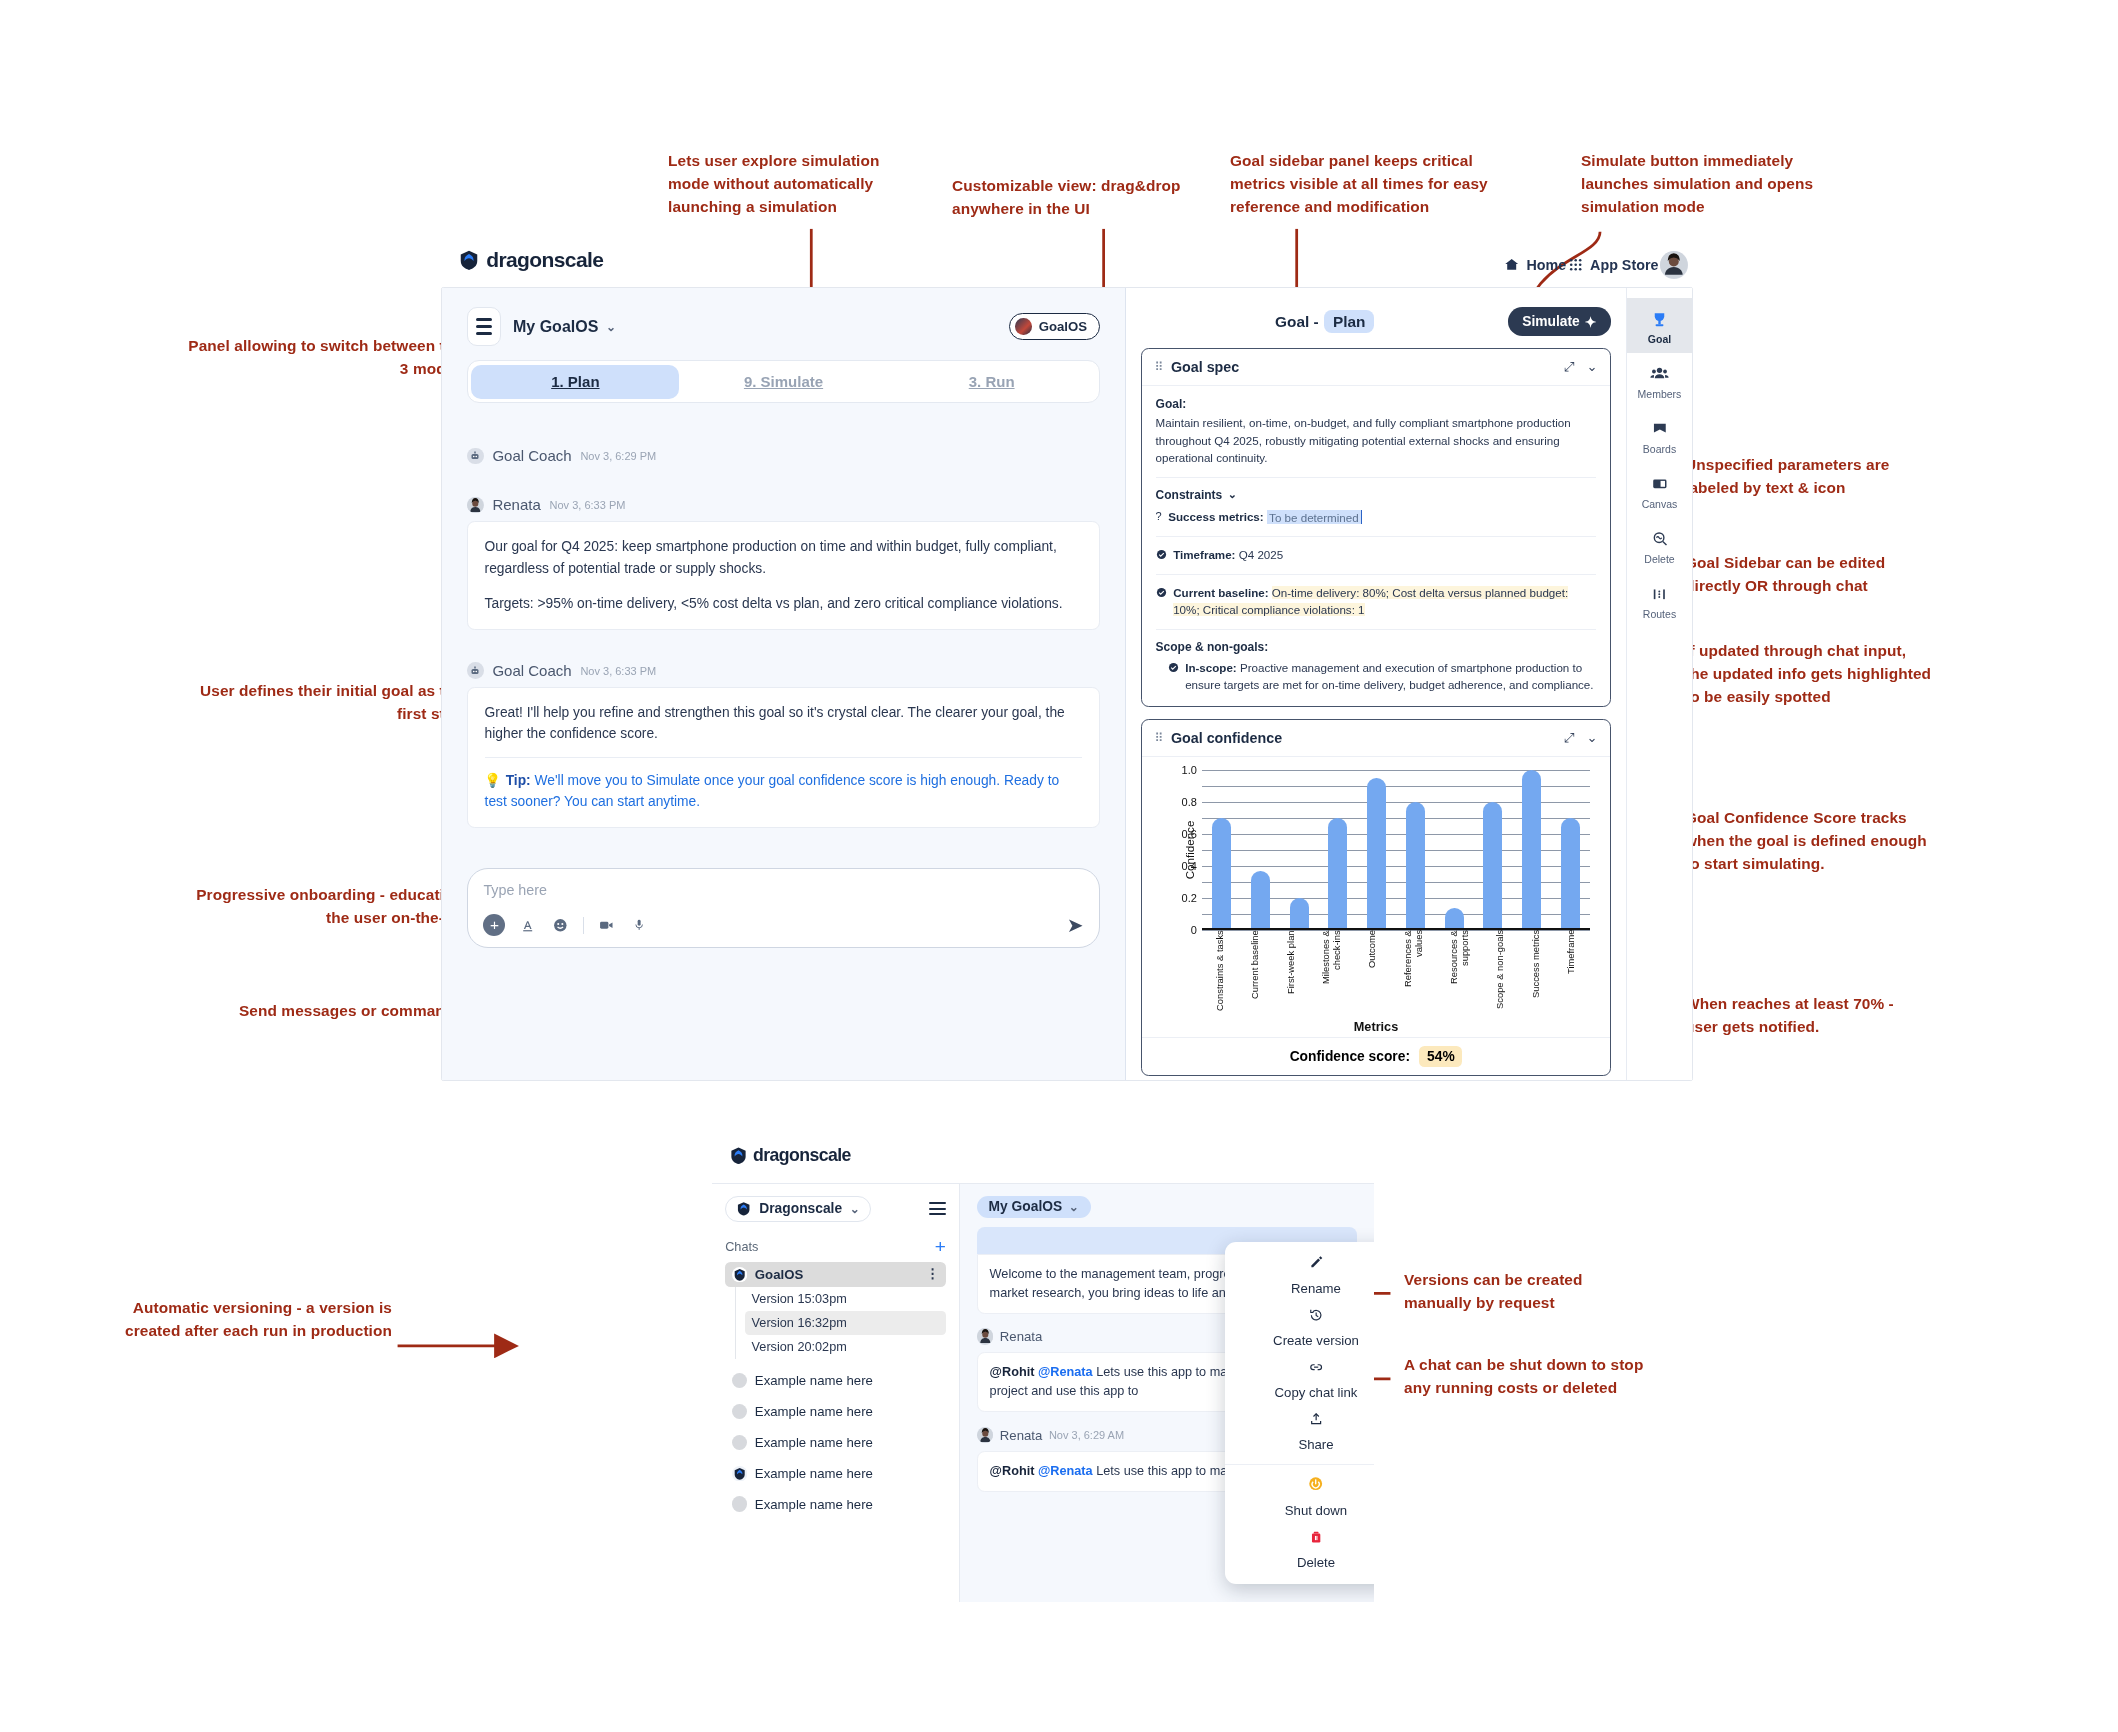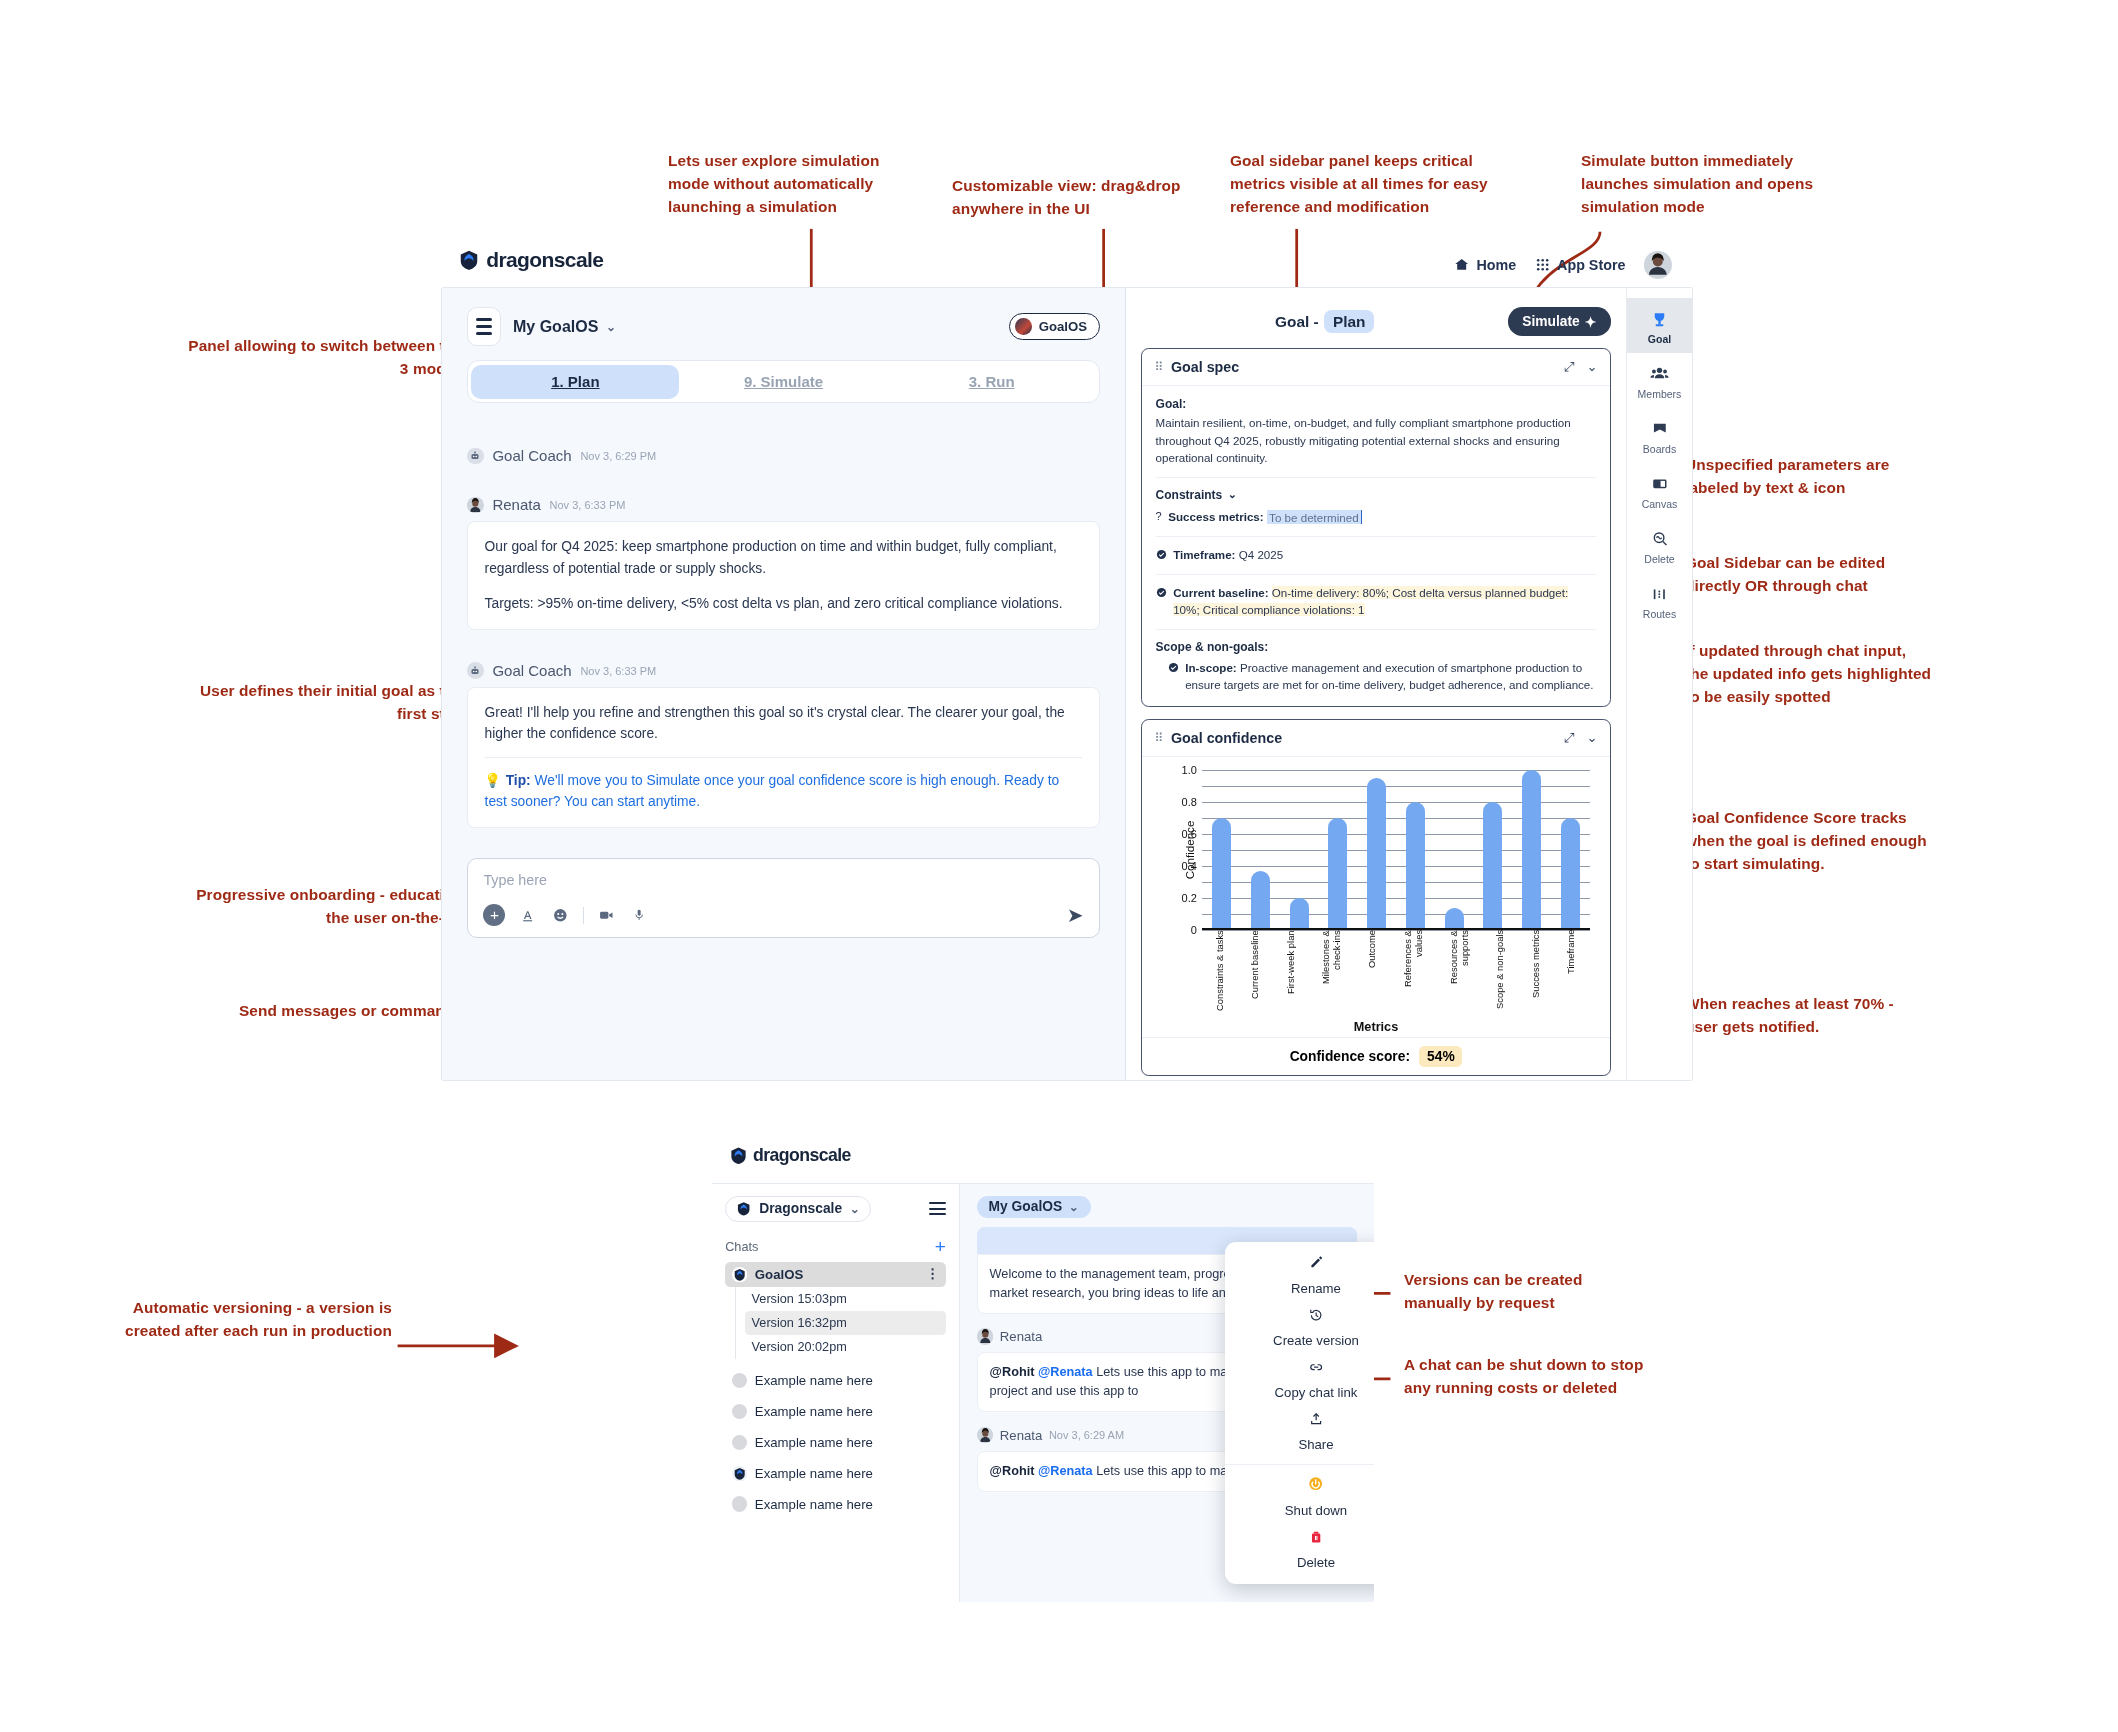--- a/index.html
+++ b/index.html
@@ -10,21 +10,21 @@
   .ann.r { text-align:right; }
 
   svg.lines { position:absolute; left:0; top:0; width:2119px; height:1732px; pointer-events:none; }
 
   
   #top-app { position:absolute; left:441px; top:237px; width:1252px; height:844px; }
   .brand { position:absolute; left:16.6px; top:11px; display:flex; align-items:center; gap:6.6px; }
   .brand-logo { width:22px; height:22px; }
   .brand-name { font-size:21px; font-weight:700; color:#17243a; letter-spacing:-0.6px; }
 
-  .topnav { position:absolute; right:21px; top:14.3px; display:flex; align-items:center; gap:19px; }
+  .topnav { position:absolute; right:5px; top:14.3px; display:flex; align-items:center; gap:2px; }
   .topnav-item { display:flex; align-items:center; gap:6.6px; font-size:14.3px; font-weight:700; color:#243452; cursor:pointer; }
   .avatar-top { width:27.6px; height:27.6px; border-radius:50%; overflow:hidden; background:#d8dde6; }
 
   .app-body { position:absolute; left:0; top:50px; width:1252px; height:794px; background:#ffffff; border:0.6px solid #e3e7ee; border-radius:2.2px; display:flex; }
 
   
   .chat-col { width:684px; background:#f5f8fd; border-right:0.6px solid #dde4ef; position:relative; padding:0 25px; }
   .chat-head { display:flex; align-items:center; gap:12px; padding-top:19px; }
   .burger { width:34px; height:39px; border:0.6px solid #e2e7ef; border-radius:10px; background:#fff; display:flex; flex-direction:column; justify-content:center; align-items:center; gap:3.9px; cursor:pointer; }
   .burger i { display:block; width:15.4px; height:2.8px; background:#1c2b43; border-radius:1.7px; }
@@ -41,21 +41,21 @@
   .msg-head { display:flex; align-items:center; gap:8.8px; margin-bottom:7.7px; }
   .mini-av { width:16.6px; height:16.6px; border-radius:50%; background:#d9dee7; display:flex; align-items:center; justify-content:center; font-size:10px; overflow:hidden; }
   .msg-name { font-size:15px; color:#4a576e; }
   .msg-time { font-size:11px; color:#9aa4b4; }
   .bubble { background:#fff; border:0.6px solid #e8ecf3; border-radius:7.7px; padding:14.3px 16.6px; font-size:13.8px; line-height:1.55; color:#2a3750; }
   .bubble p + p { margin-top:14.3px; }
   .bubble hr { border:none; border-top:0.6px solid #e9edf4; margin:12px 0; }
   .tip { color:#1f6fe0; font-size:13.8px; line-height:1.55; }
   .tip b { color:#1f4fa8; }
 
-  .composer { margin-top:30px; background:#fff; border:0.6px solid #cfd6e2; border-radius:10px; padding:13.2px 15.4px 10px; position:relative; }
+  .composer { margin-top:40px; background:#fff; border:0.6px solid #cfd6e2; border-radius:21px; padding:13.2px 15.4px 10px; position:relative; }
   .composer-ph { font-size:14.3px; color:#9aa4b4; }
   .composer-tools { margin-top:15.4px; display:flex; align-items:center; gap:13.2px; }
   .ctool { width:19px; height:19px; display:flex; align-items:center; justify-content:center; color:#5b6a80; cursor:pointer; }
   .plus { width:22px; height:22px; border-radius:50%; background:#616f85; color:#fff; font-size:15.4px; display:flex; align-items:center; justify-content:center; cursor:pointer; }
   .divider-v { width:1.1px; height:17.7px; background:#d9dfe9; }
   .send { margin-left:auto; color:#3c4a61; font-size:20px; cursor:pointer; }
 
   
   .goal-col { flex:1; position:relative; background:#fff; padding:0 15.4px; }
   .goal-head { display:flex; align-items:center; padding-top:19px; }

